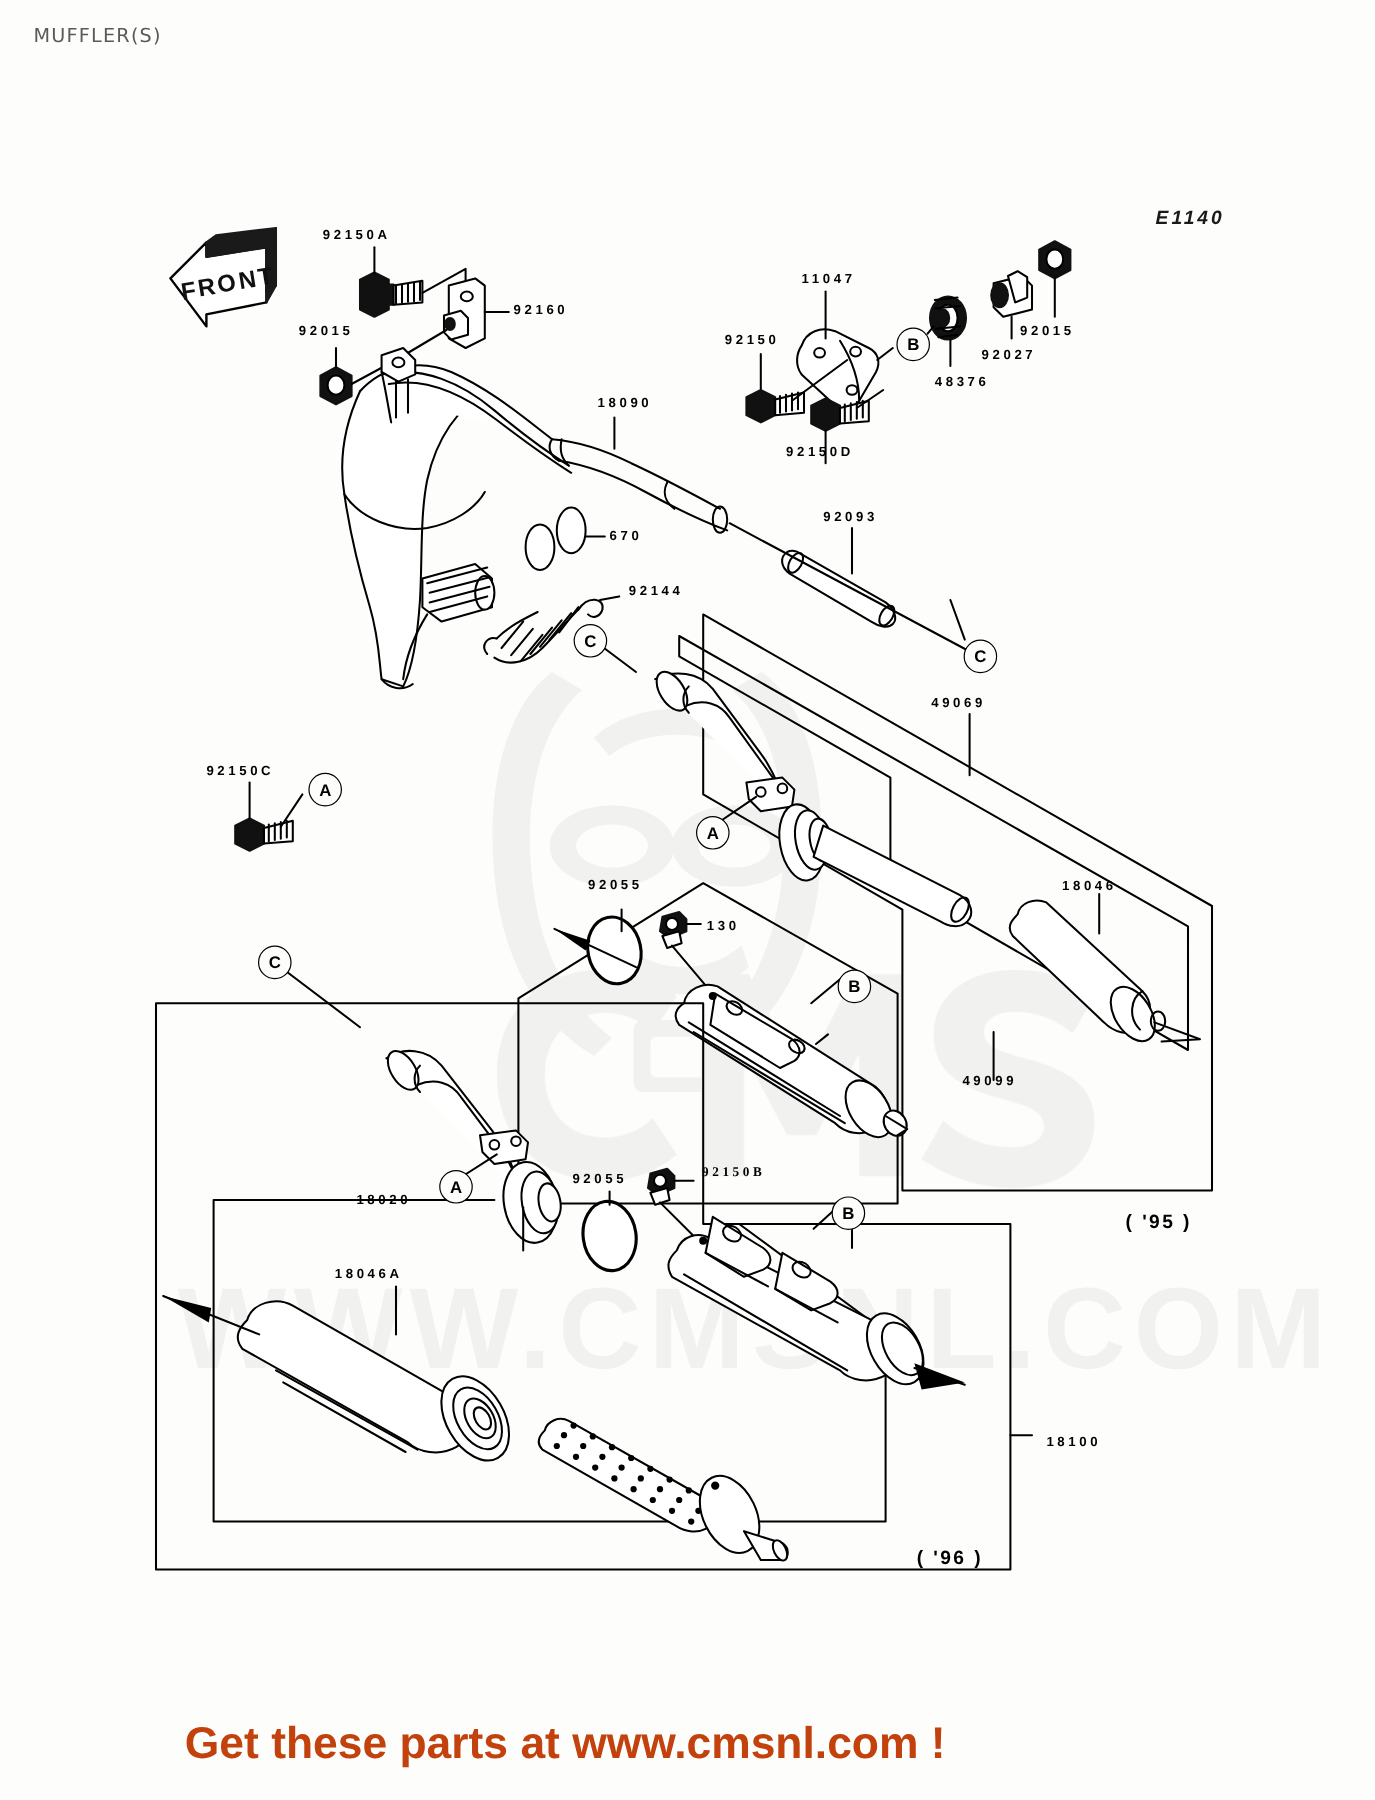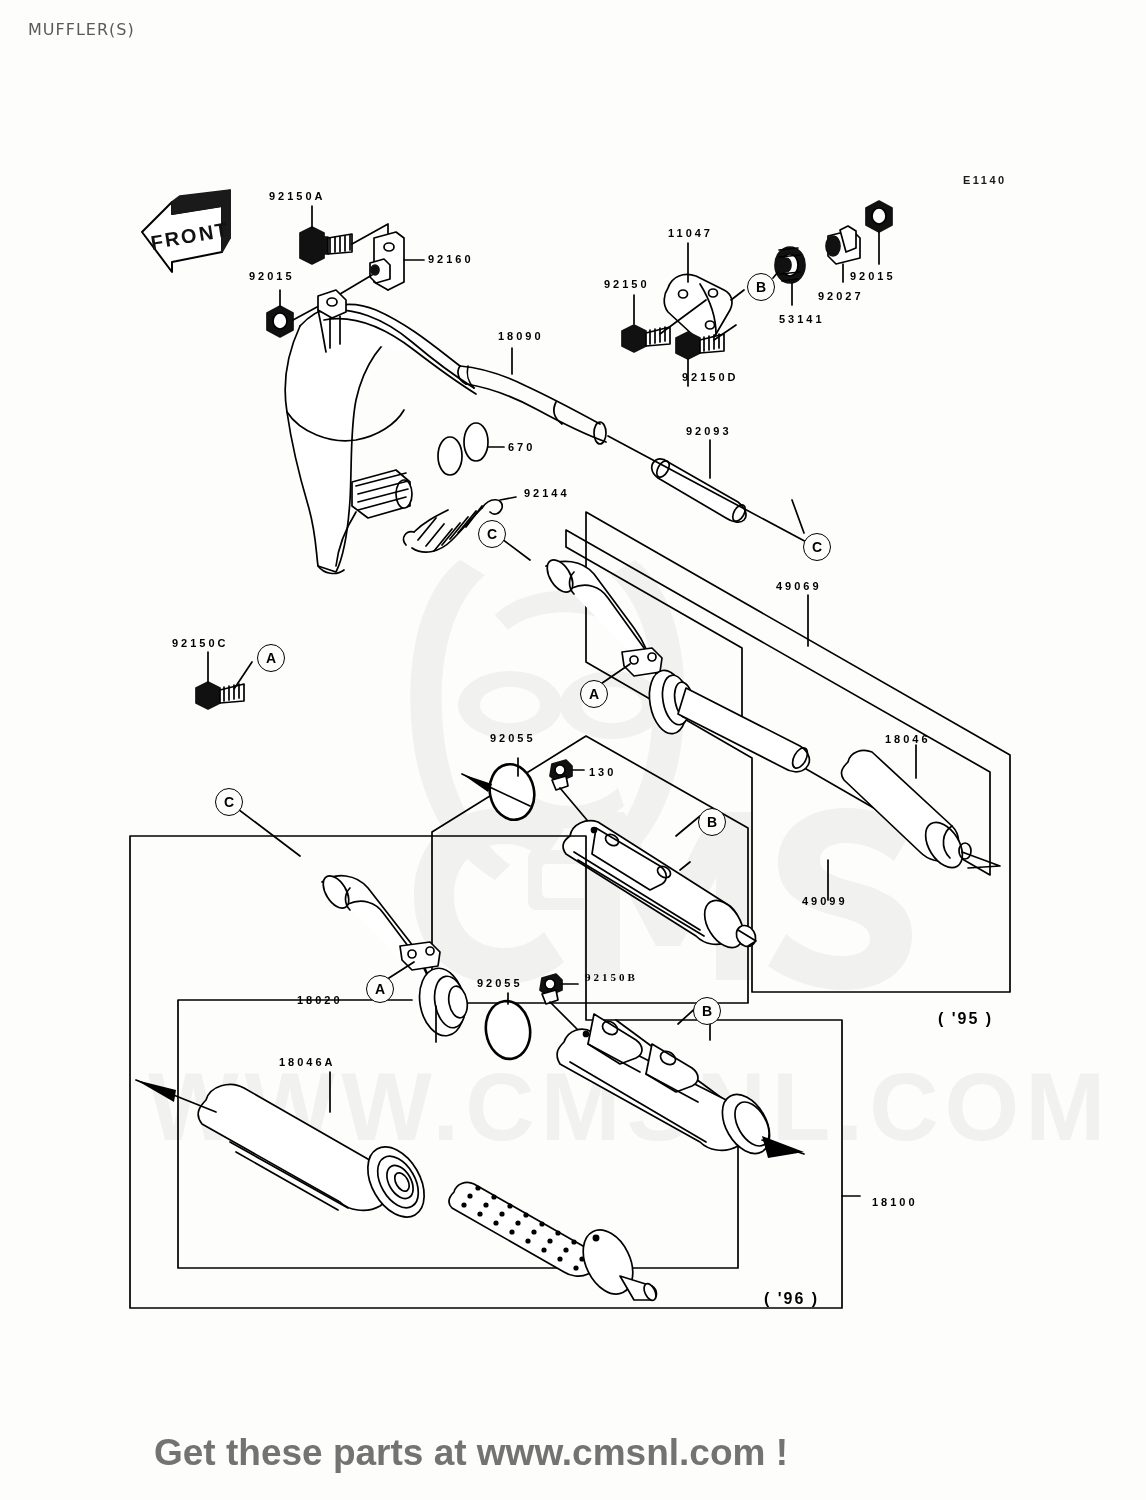--- a/index.html
+++ b/index.html
@@ -10,25 +10,25 @@
     overflow:hidden;
     position:relative;
   }
   #page-title{
     position:absolute;left:28px;top:20px;
     font-size:16px;color:#5a5a5a;letter-spacing:1px;
     font-family:"DejaVu Sans", sans-serif;
   }
   #sheet-code{
     position:absolute;left:963px;top:174px;
-    font-size:11px;color:#1a1a1a;letter-spacing:2.5px;font-weight:bold;
+    font-size:16px;color:#1a1a1a;letter-spacing:2.5px;font-weight:bold;font-style:italic;
   }
   #footer-cta{
     position:absolute;left:0;top:1432px;width:942px;text-align:center;
-    font-size:37px;color:#737373;font-weight:bold;letter-spacing:0px;
+    font-size:37px;color:#c2410c;font-weight:bold;letter-spacing:0px;
     font-family:"Liberation Sans", sans-serif;
   }
   .plabel{
     position:absolute;font-size:11px;color:#000;font-weight:bold;
     letter-spacing:3px;white-space:nowrap;
     font-family:"Liberation Sans", sans-serif;
   }
   .yearlabel{
     position:absolute;font-size:16px;color:#000;font-weight:bold;
     letter-spacing:2px;white-space:nowrap;
@@ -426,22 +426,22 @@
 <div id="footer-cta">Get these parts at www.cmsnl.com !</div>
 
 <div id="labels">
     <div class="plabel" style="left: 269px; top: 190px;">92150A</div>
     <div class="plabel" style="left: 428px; top: 253px;">92160</div>
     <div class="plabel" style="left: 249px; top: 270px;">92015</div>
     <div class="plabel" style="left: 668px; top: 227px;">11047</div>
     <div class="plabel" style="left: 604px; top: 278px;">92150</div>
     <div class="plabel" style="left: 850px; top: 270px;">92015</div>
     <div class="plabel" style="left: 818px; top: 290px;">92027</div>
-    <div class="plabel" style="left: 779px; top: 313px;">53141</div>
-    <div class="plabel" style="left: 655px; top: 371px; margin-left: 27px;">92150D</div>
+    <div class="plabel" style="left: 779px; top: 313px;">48376</div>
+    <div class="plabel" style="left: 655px; top: 371px;">92150D</div>
     <div class="plabel" style="left: 498px; top: 330px;">18090</div>
     <div class="plabel" style="left: 686px; top: 425px;">92093</div>
     <div class="plabel" style="left: 508px; top: 441px;">670</div>
     <div class="plabel" style="left: 524px; top: 487px;">92144</div>
     <div class="plabel" style="left: 776px; top: 580px;">49069</div>
     <div class="plabel" style="left: 172px; top: 637px;">92150C</div>
     <div class="plabel" style="left: 490px; top: 732px;">92055</div>
     <div class="plabel" style="left: 589px; top: 766px; text-align: right;">130</div>
     <div class="plabel" style="left: 885px; top: 733px;">18046</div>
     <div class="plabel" style="left: 802px; top: 895px;">49099</div>

